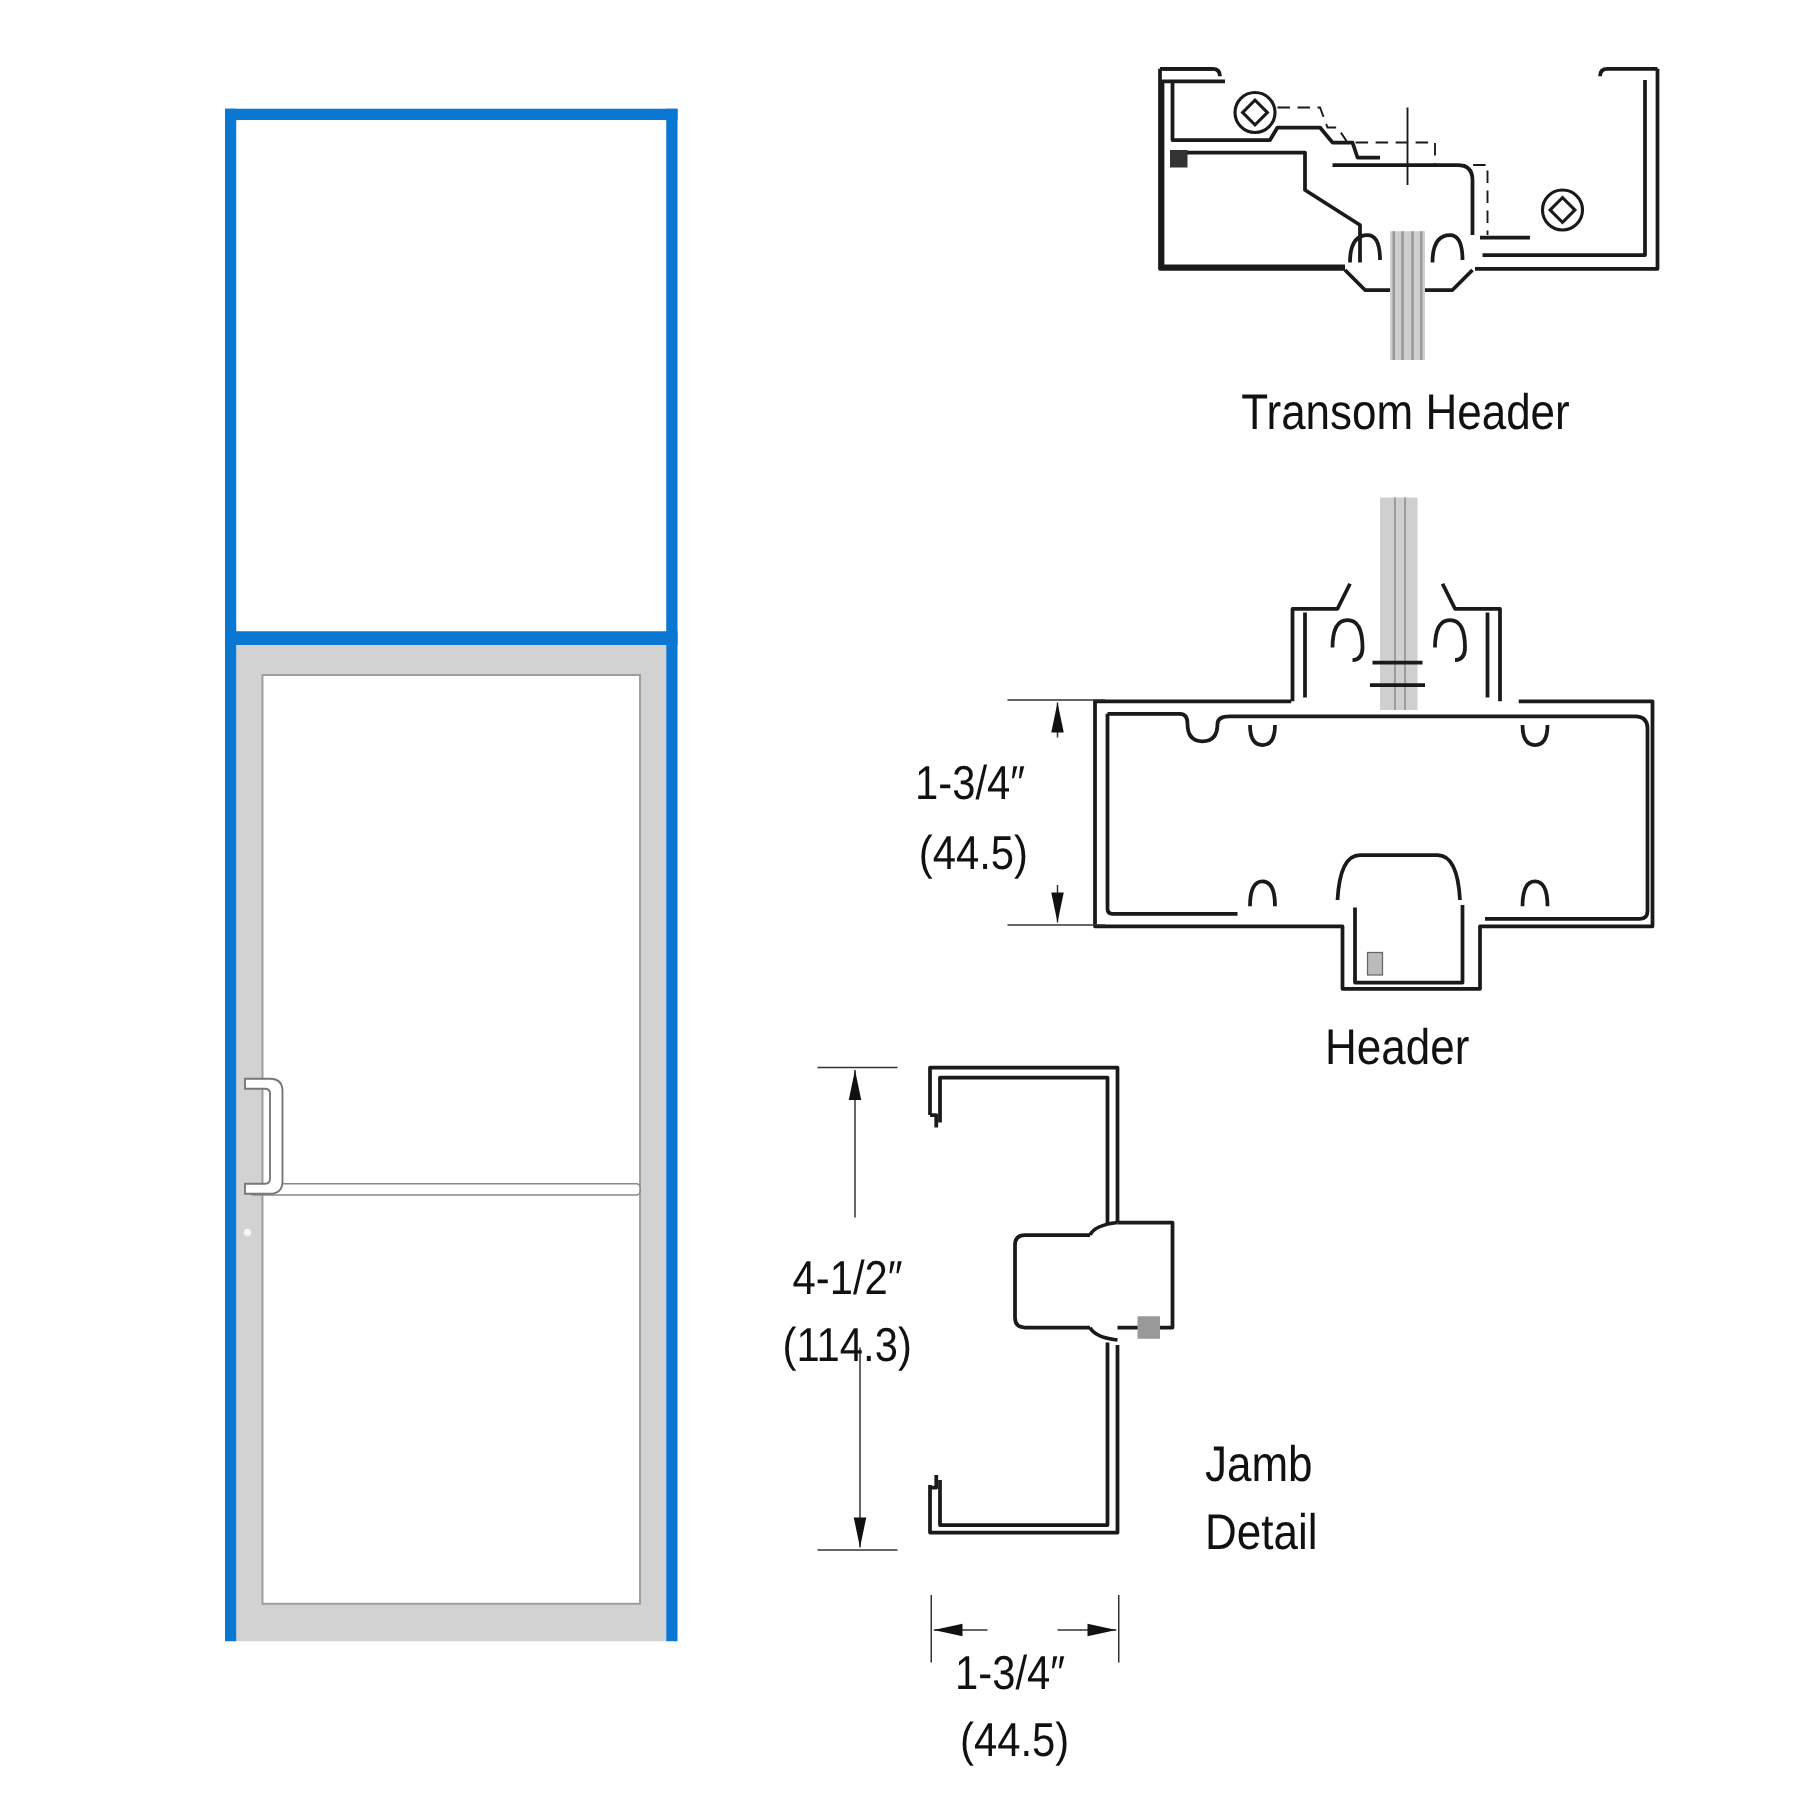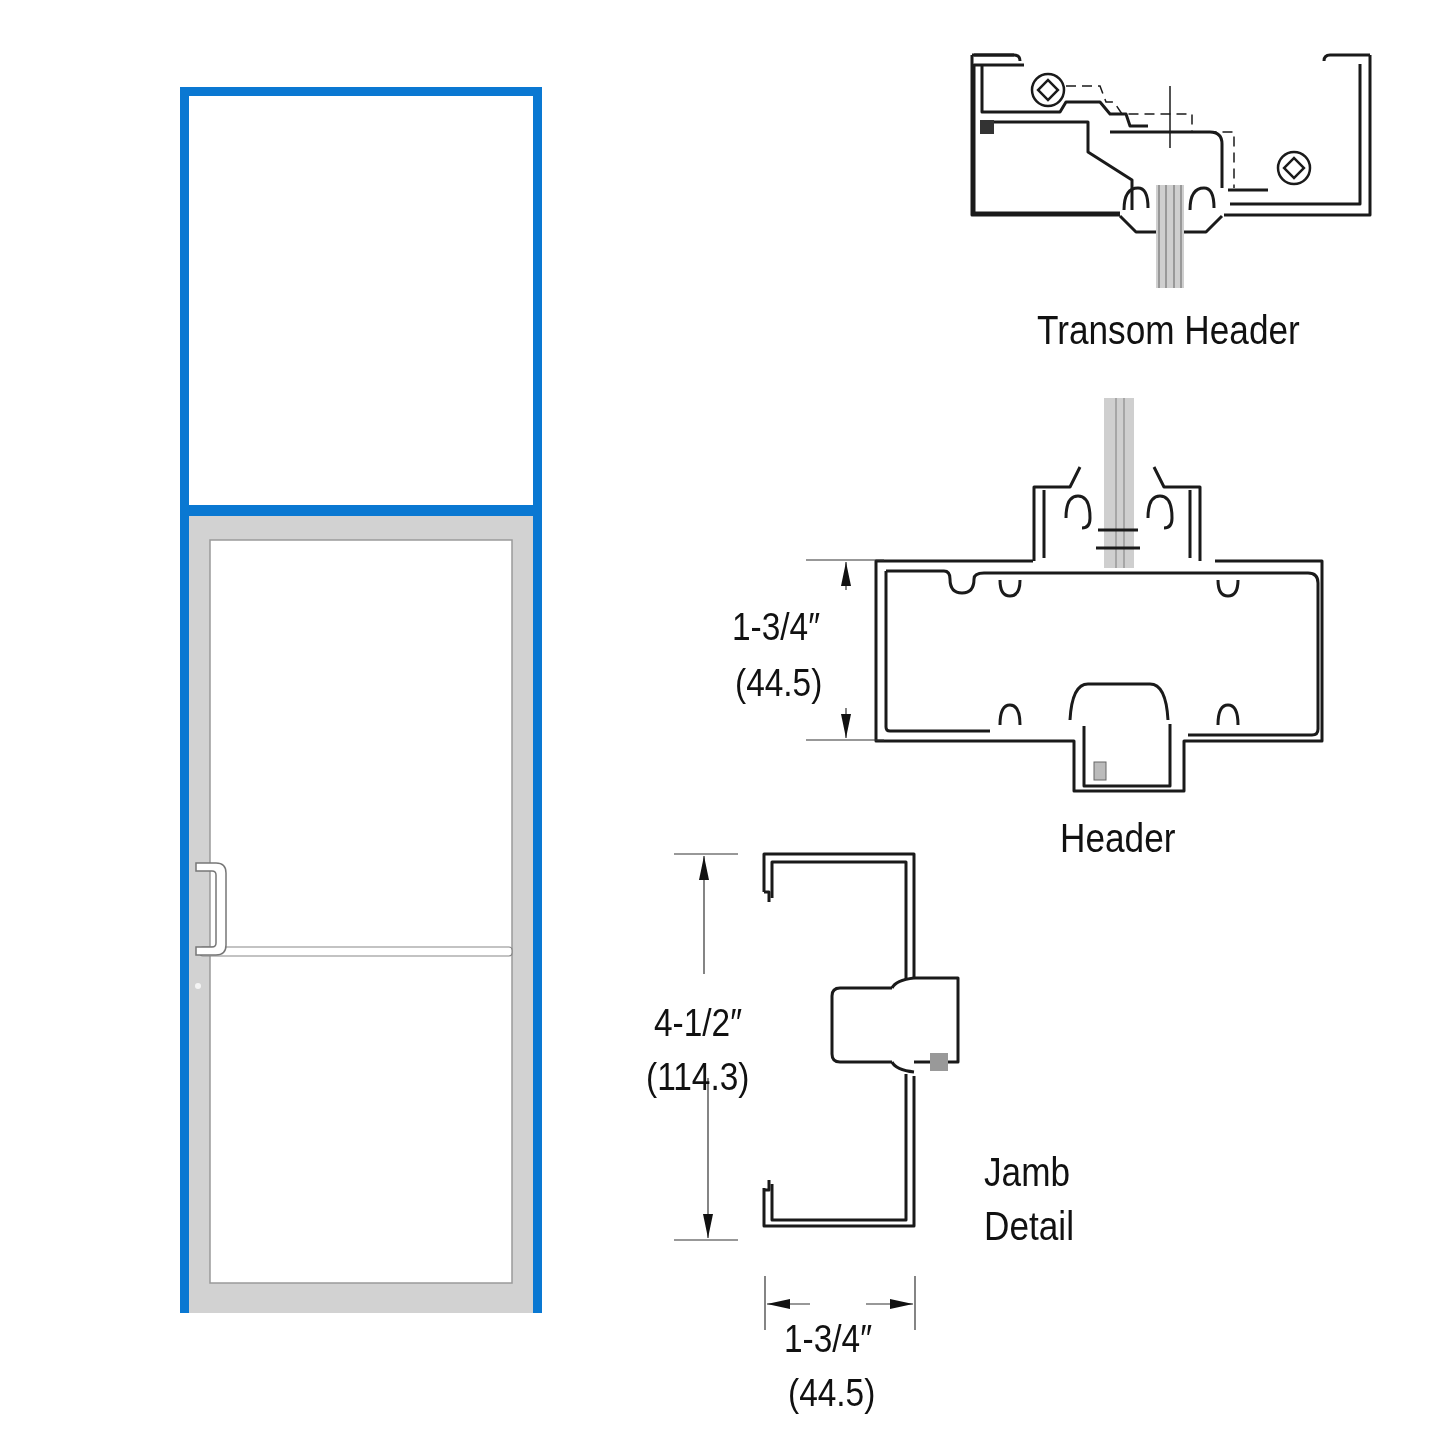--- a/index.html
+++ b/index.html
@@ -27,21 +27,21 @@
     <rect x="533" y="87" width="9" height="1226" fill="#0a78d2"></rect>
     <rect x="180" y="505" width="362" height="11" fill="#0a78d2"></rect>
 
     <rect x="200" y="947" width="312" height="9" rx="3" fill="#ffffff" stroke="#888" stroke-width="1.2"></rect>
 
     <path d="M196 863 h20 q10 0 10 10 v72 q0 10 -10 10 h-20 v-8 h16 q4 0 4 -4 v-68 q0 -4 -4 -4 h-16 z" fill="#ffffff" stroke="#777" stroke-width="1.5"></path>
     <circle cx="198" cy="986" r="3" fill="#f4f4f4"></circle>
   </svg>
 </div>
 
-<div class="abs" style="left:952px;top:40px;width:440px;height:320px;text-align:right;">
+<div class="abs" style="left:908px;top:40px;width:440px;height:320px;text-align:right;">
   <svg width="440" height="320">
     <g fill="none" stroke="#1a1a1a" stroke-width="3" stroke-linejoin="round">
 
       <path d="M72 25 h-50 v148 h146 M72 25 M22 15 h40 q6 0 6 6"></path>
       <path d="M20 15 h42"></path>
       <path d="M20 15 v160 h148"></path>
       <path d="M30 24 v48 h78 l6 -10 h34 l10 12 h16 l4 12 h18"></path>
       <path d="M30 82 h106 v30 l44 28 v30"></path>
 
       <path d="M418 15 v160 h-146"></path>
@@ -119,21 +119,21 @@
       <line x1="146" y1="318" x2="146" y2="348"></line>
     </g>
     <polygon points="146,172 141,196 151,196" fill="#111"></polygon>
     <polygon points="146,348 141,324 151,324" fill="#111"></polygon>
   </svg>
   <div class="label dim" style="left:32px;top:218px;">1-3/4″</div>
   <div class="label dim" style="left:35px;top:274px;">(44.5)</div>
   <div class="label lbl-title" style="left:360px;top:428px;">Header</div>
 </div>
 
-<div class="abs" style="left:630px;top:840px;width:480px;height:590px;">
+<div class="abs" style="left:610px;top:840px;width:480px;height:590px;">
   <svg width="480" height="590">
     <g fill="none" stroke="#1a1a1a" stroke-width="3" stroke-linejoin="round">
 
       <path d="M134 52 v-38 h150 v124"></path>
       <path d="M134 348 v38 h150 v-150"></path>
       <path d="M142 58 v-36 h134 v118"></path>
       <path d="M142 344 v36 h134 v-146"></path>
 
       <path d="M134 52 h5 v10"></path>
       <path d="M134 350 h5 v-10"></path>

